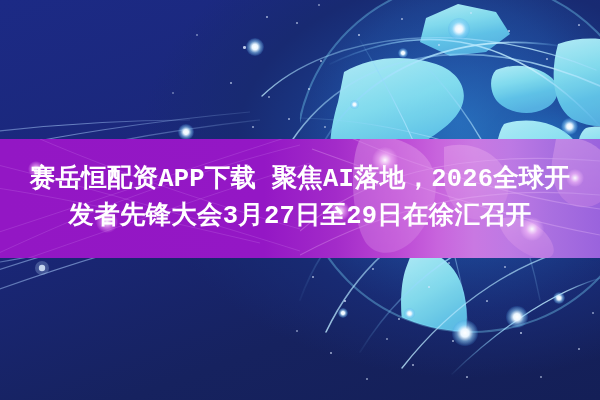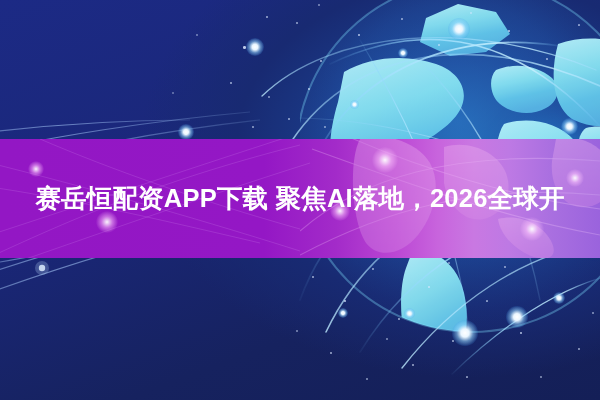--- a/index.html
+++ b/index.html
@@ -113,20 +113,21 @@
     position: absolute;
     left: 0; top: 139px;
     width: 600px; height: 119px;
     display: flex;
     flex-direction: column;
     align-items: center;
     justify-content: center;
     gap: 2px;
     z-index: 6;
     pointer-events: none;
+    font-family: Liberation Mono, monospace;
   }
   .headline .line {
     color: #ffffff;
     font-weight: bold;
     font-size: 25.5px;
     line-height: 1.36;
     letter-spacing: 0.2px;
     white-space: nowrap;
     text-align: center;
   }
@@ -351,15 +352,16 @@
     <div class="band-glow-dot" style="left:28px;top:22px;width:16px;height:16px;"></div>
     <div class="band-glow-dot" style="left:96px;top:72px;width:22px;height:22px;"></div>
     <div class="band-glow-dot" style="left:330px;top:62px;width:20px;height:20px;"></div>
     <div class="band-glow-dot" style="left:372px;top:8px;width:26px;height:26px;"></div>
     <div class="band-glow-dot" style="left:520px;top:78px;width:24px;height:24px;"></div>
     <div class="band-glow-dot" style="left:566px;top:30px;width:18px;height:18px;"></div>
   </div>
 
   <div class="headline">
     <div class="line">赛岳恒配资APP下载 聚焦AI落地，2026全球开</div>
+    <div class="line">发者先锋大会3月27日至29日在徐汇召开</div>
   </div>
 
 </div>
 
 </body></html>

